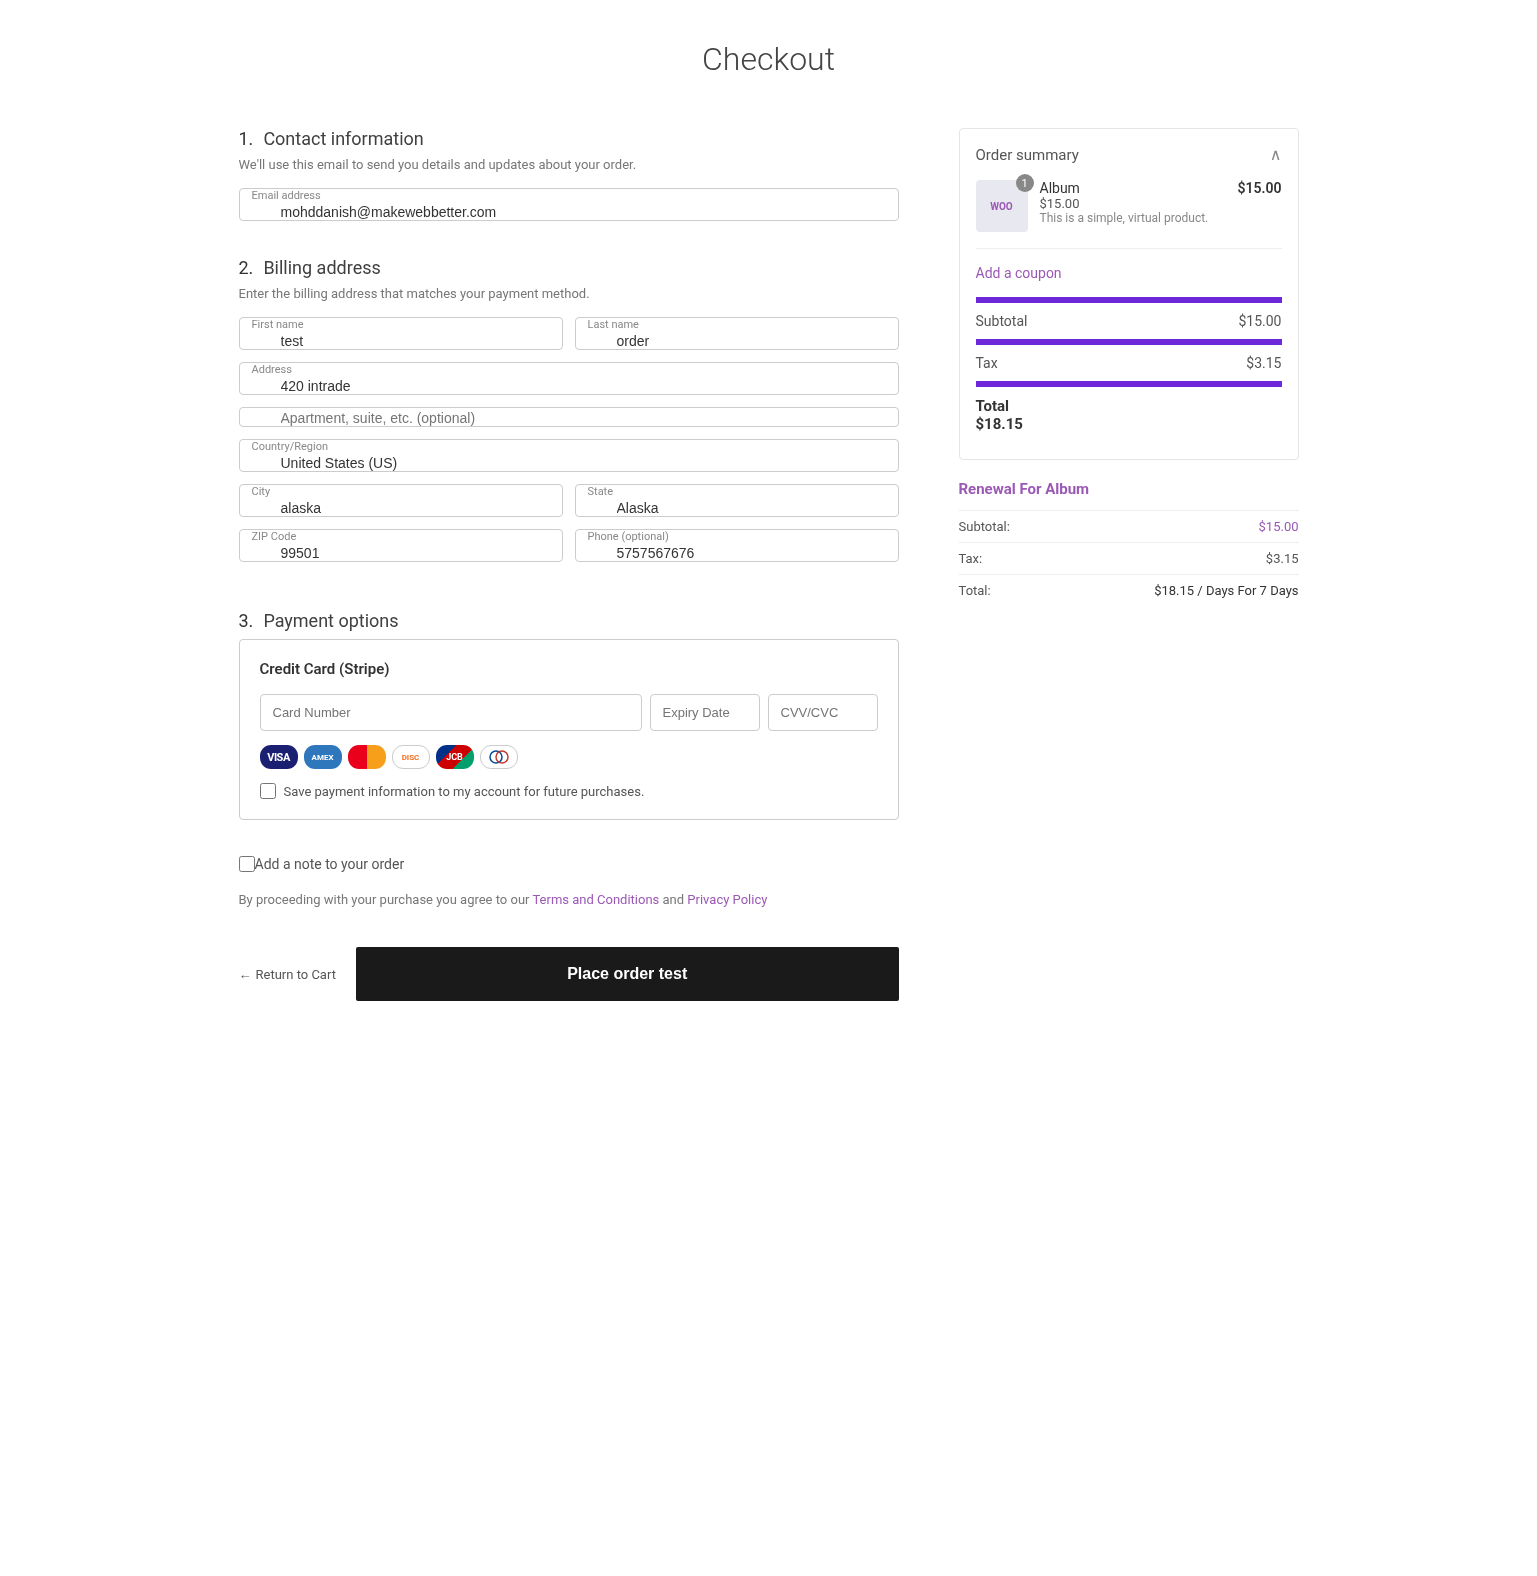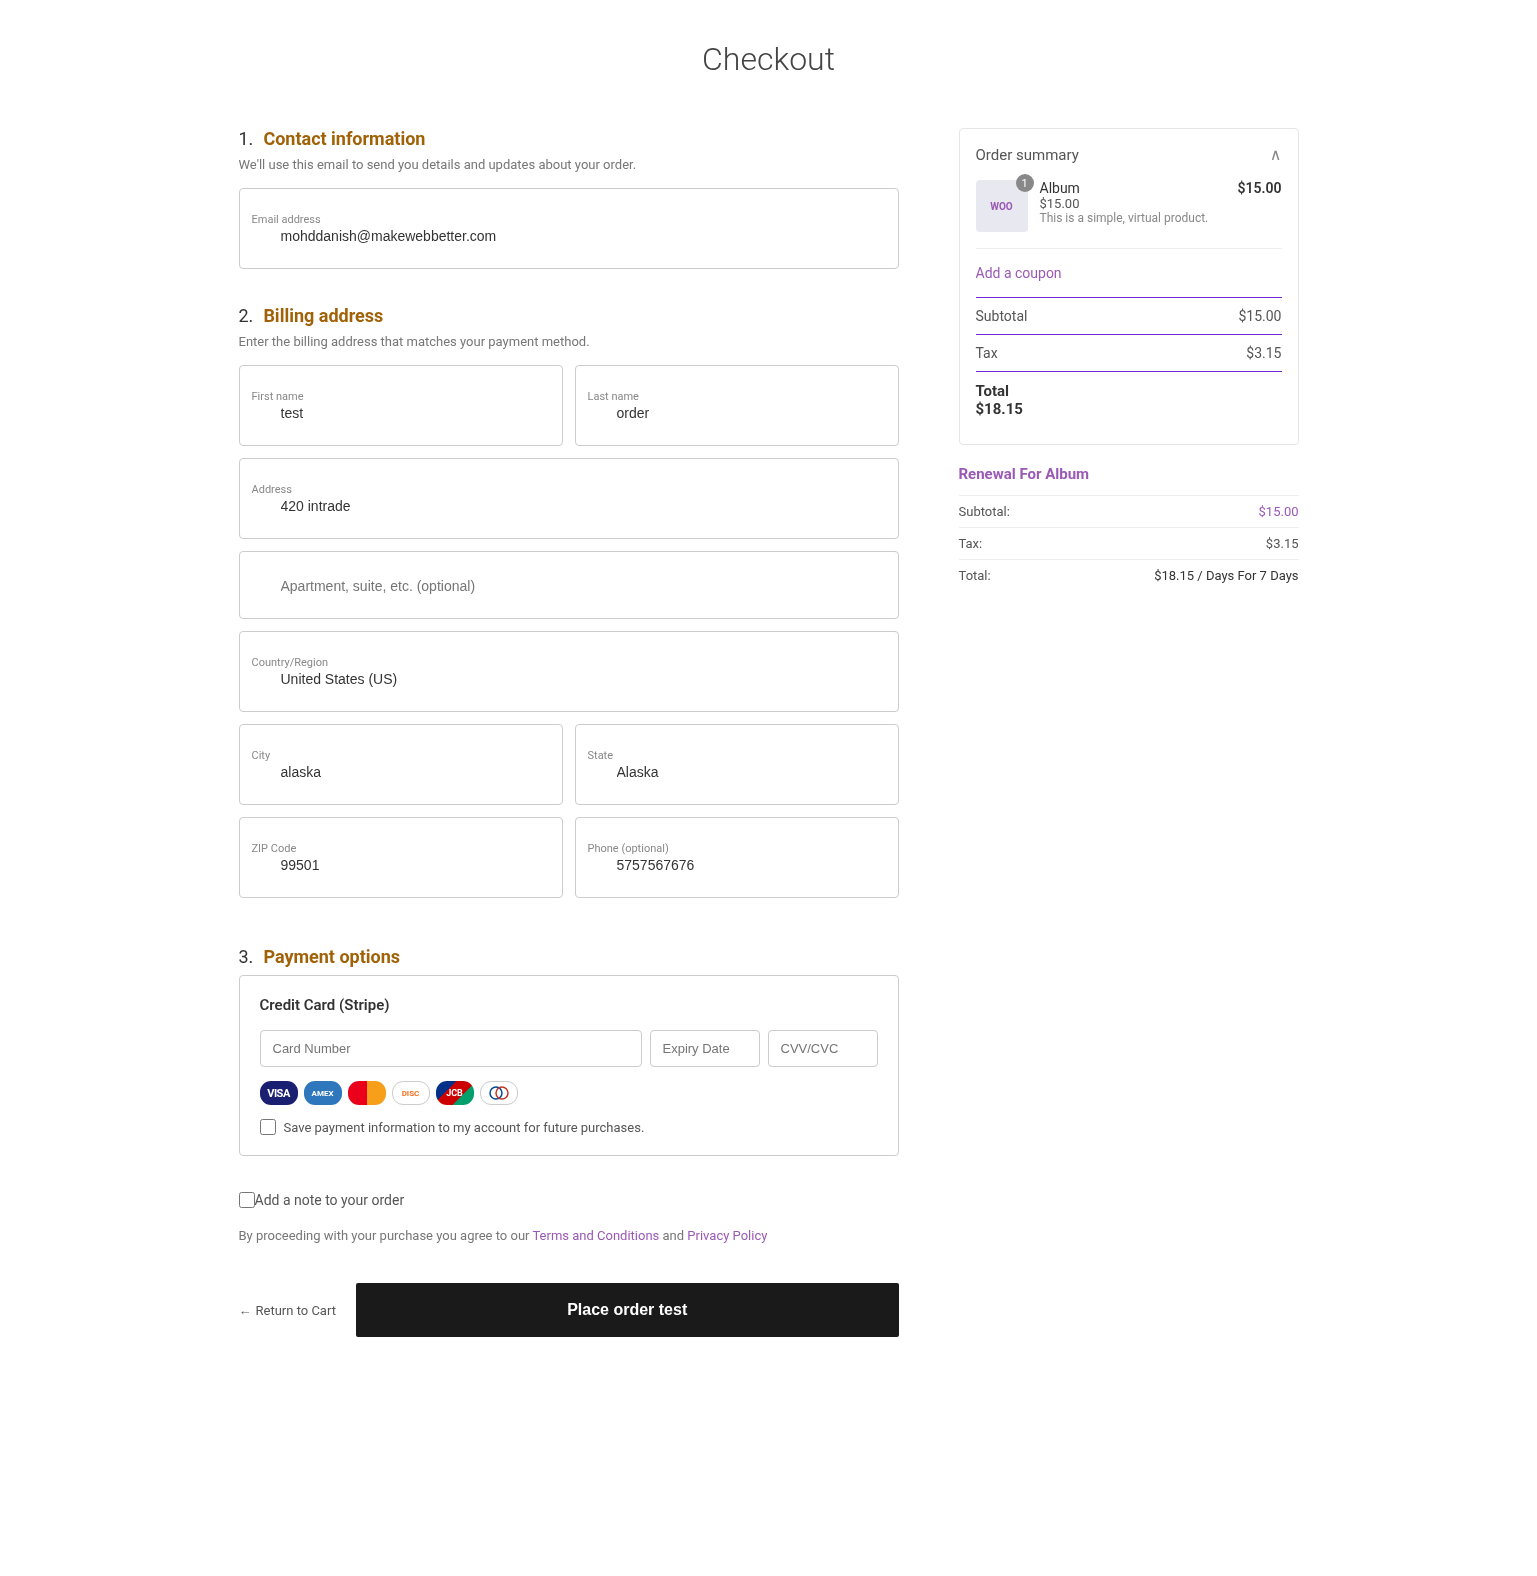--- a/index.html
+++ b/index.html
@@ -40,34 +40,34 @@
       gap: 10px;
       margin-bottom: 8px;
     }
     .section-number {
       color: #333;
       font-size: 18px;
       font-weight: 400;
     }
     .section-title {
       font-size: 18px;
-      font-weight: 700;
-      color: #a16207;
+      font-weight: 400;
+      color: #404040;
       text-align: right;
     }
     .section-subtitle {
       color: #777;
       font-size: 13px;
       margin-bottom: 16px;
     }
     .form-field {
       position: relative;
       border: 1px solid #ccc;
       border-radius: 4px;
-      padding: 24px 12px;
+      padding: 0 12px;
       margin-bottom: 12px;
       background: #fff;
     }
     .form-field label {
       display: block;
       font-size: 11px;
       color: #888;
       margin-bottom: 2px;
     }
     .form-field input {
@@ -171,21 +171,21 @@
       font-size: 14px;
       cursor: pointer;
       text-decoration: none;
       display: block;
       margin-bottom: 16px;
     }
     .summary-line {
       display: flex;
       justify-content: space-between;
       padding: 10px 0;
-      border-top: 1px solid #6d28d9;
+      border-top: 6px solid #6d28d9;
       font-size: 14px;
       color: #555;
     }
     .summary-line.total {
       font-weight: 700;
       color: #333;
       font-size: 15px;
       flex-direction: column;
     }
     .renewal-section {

